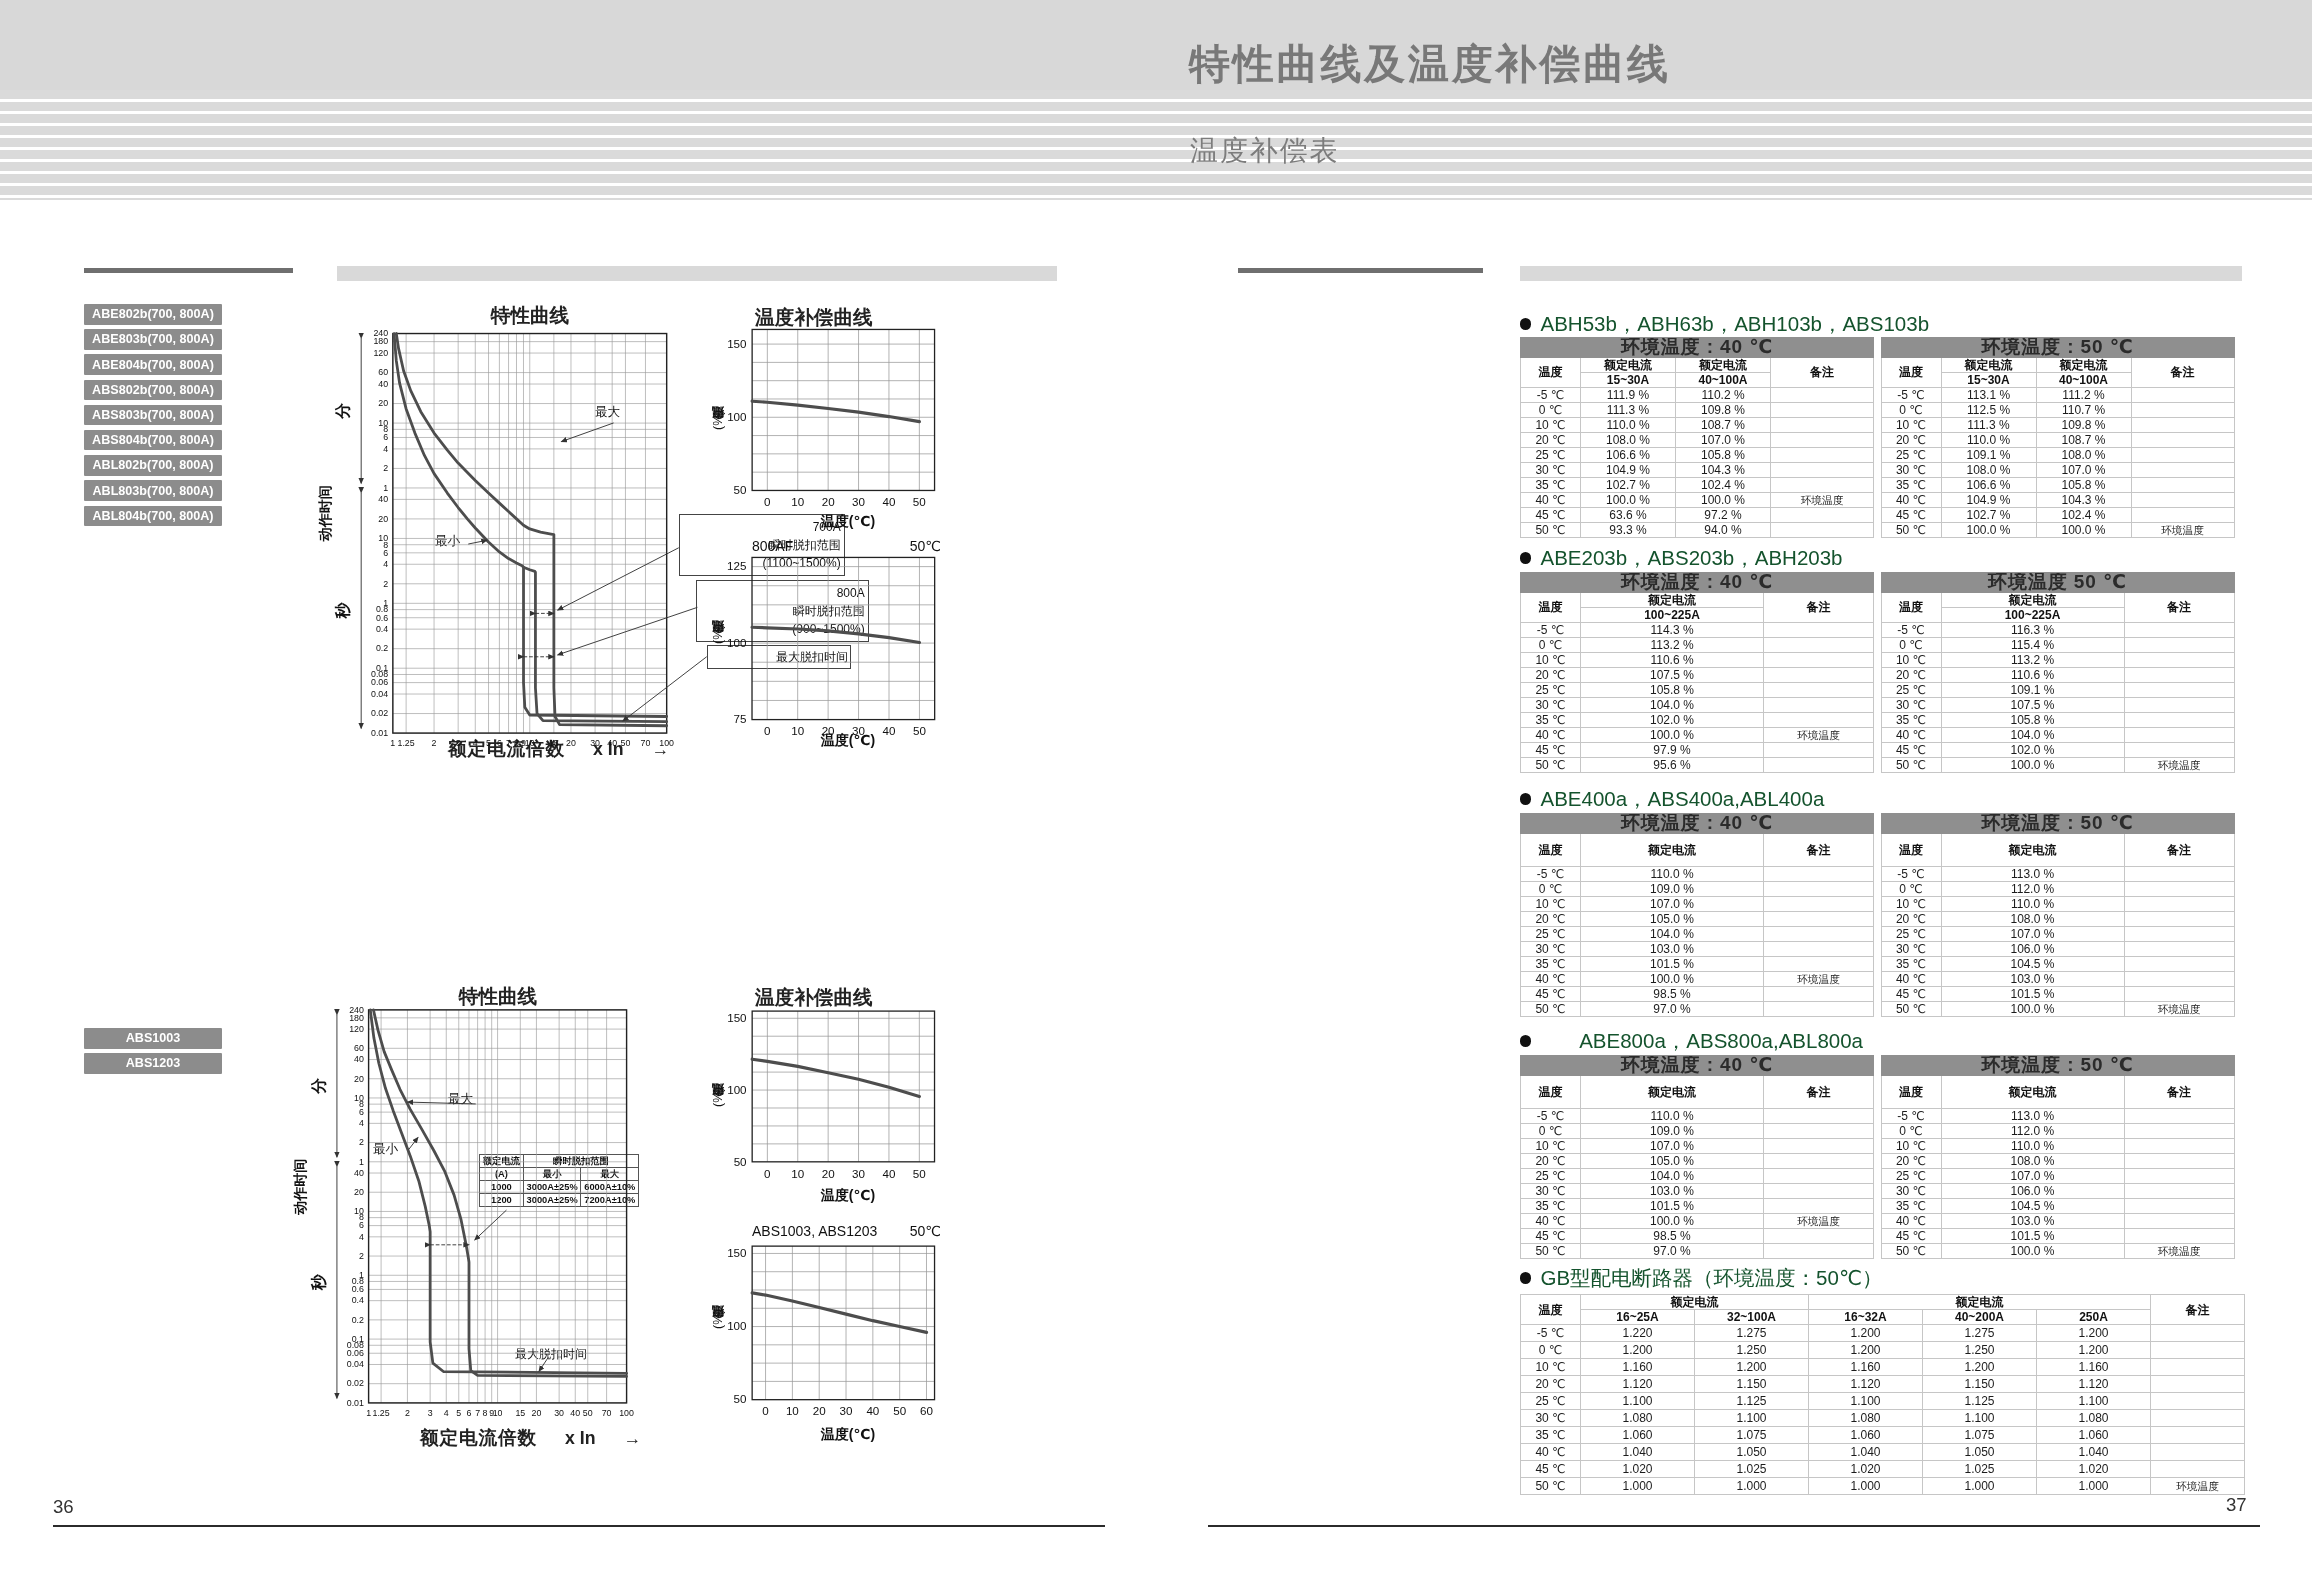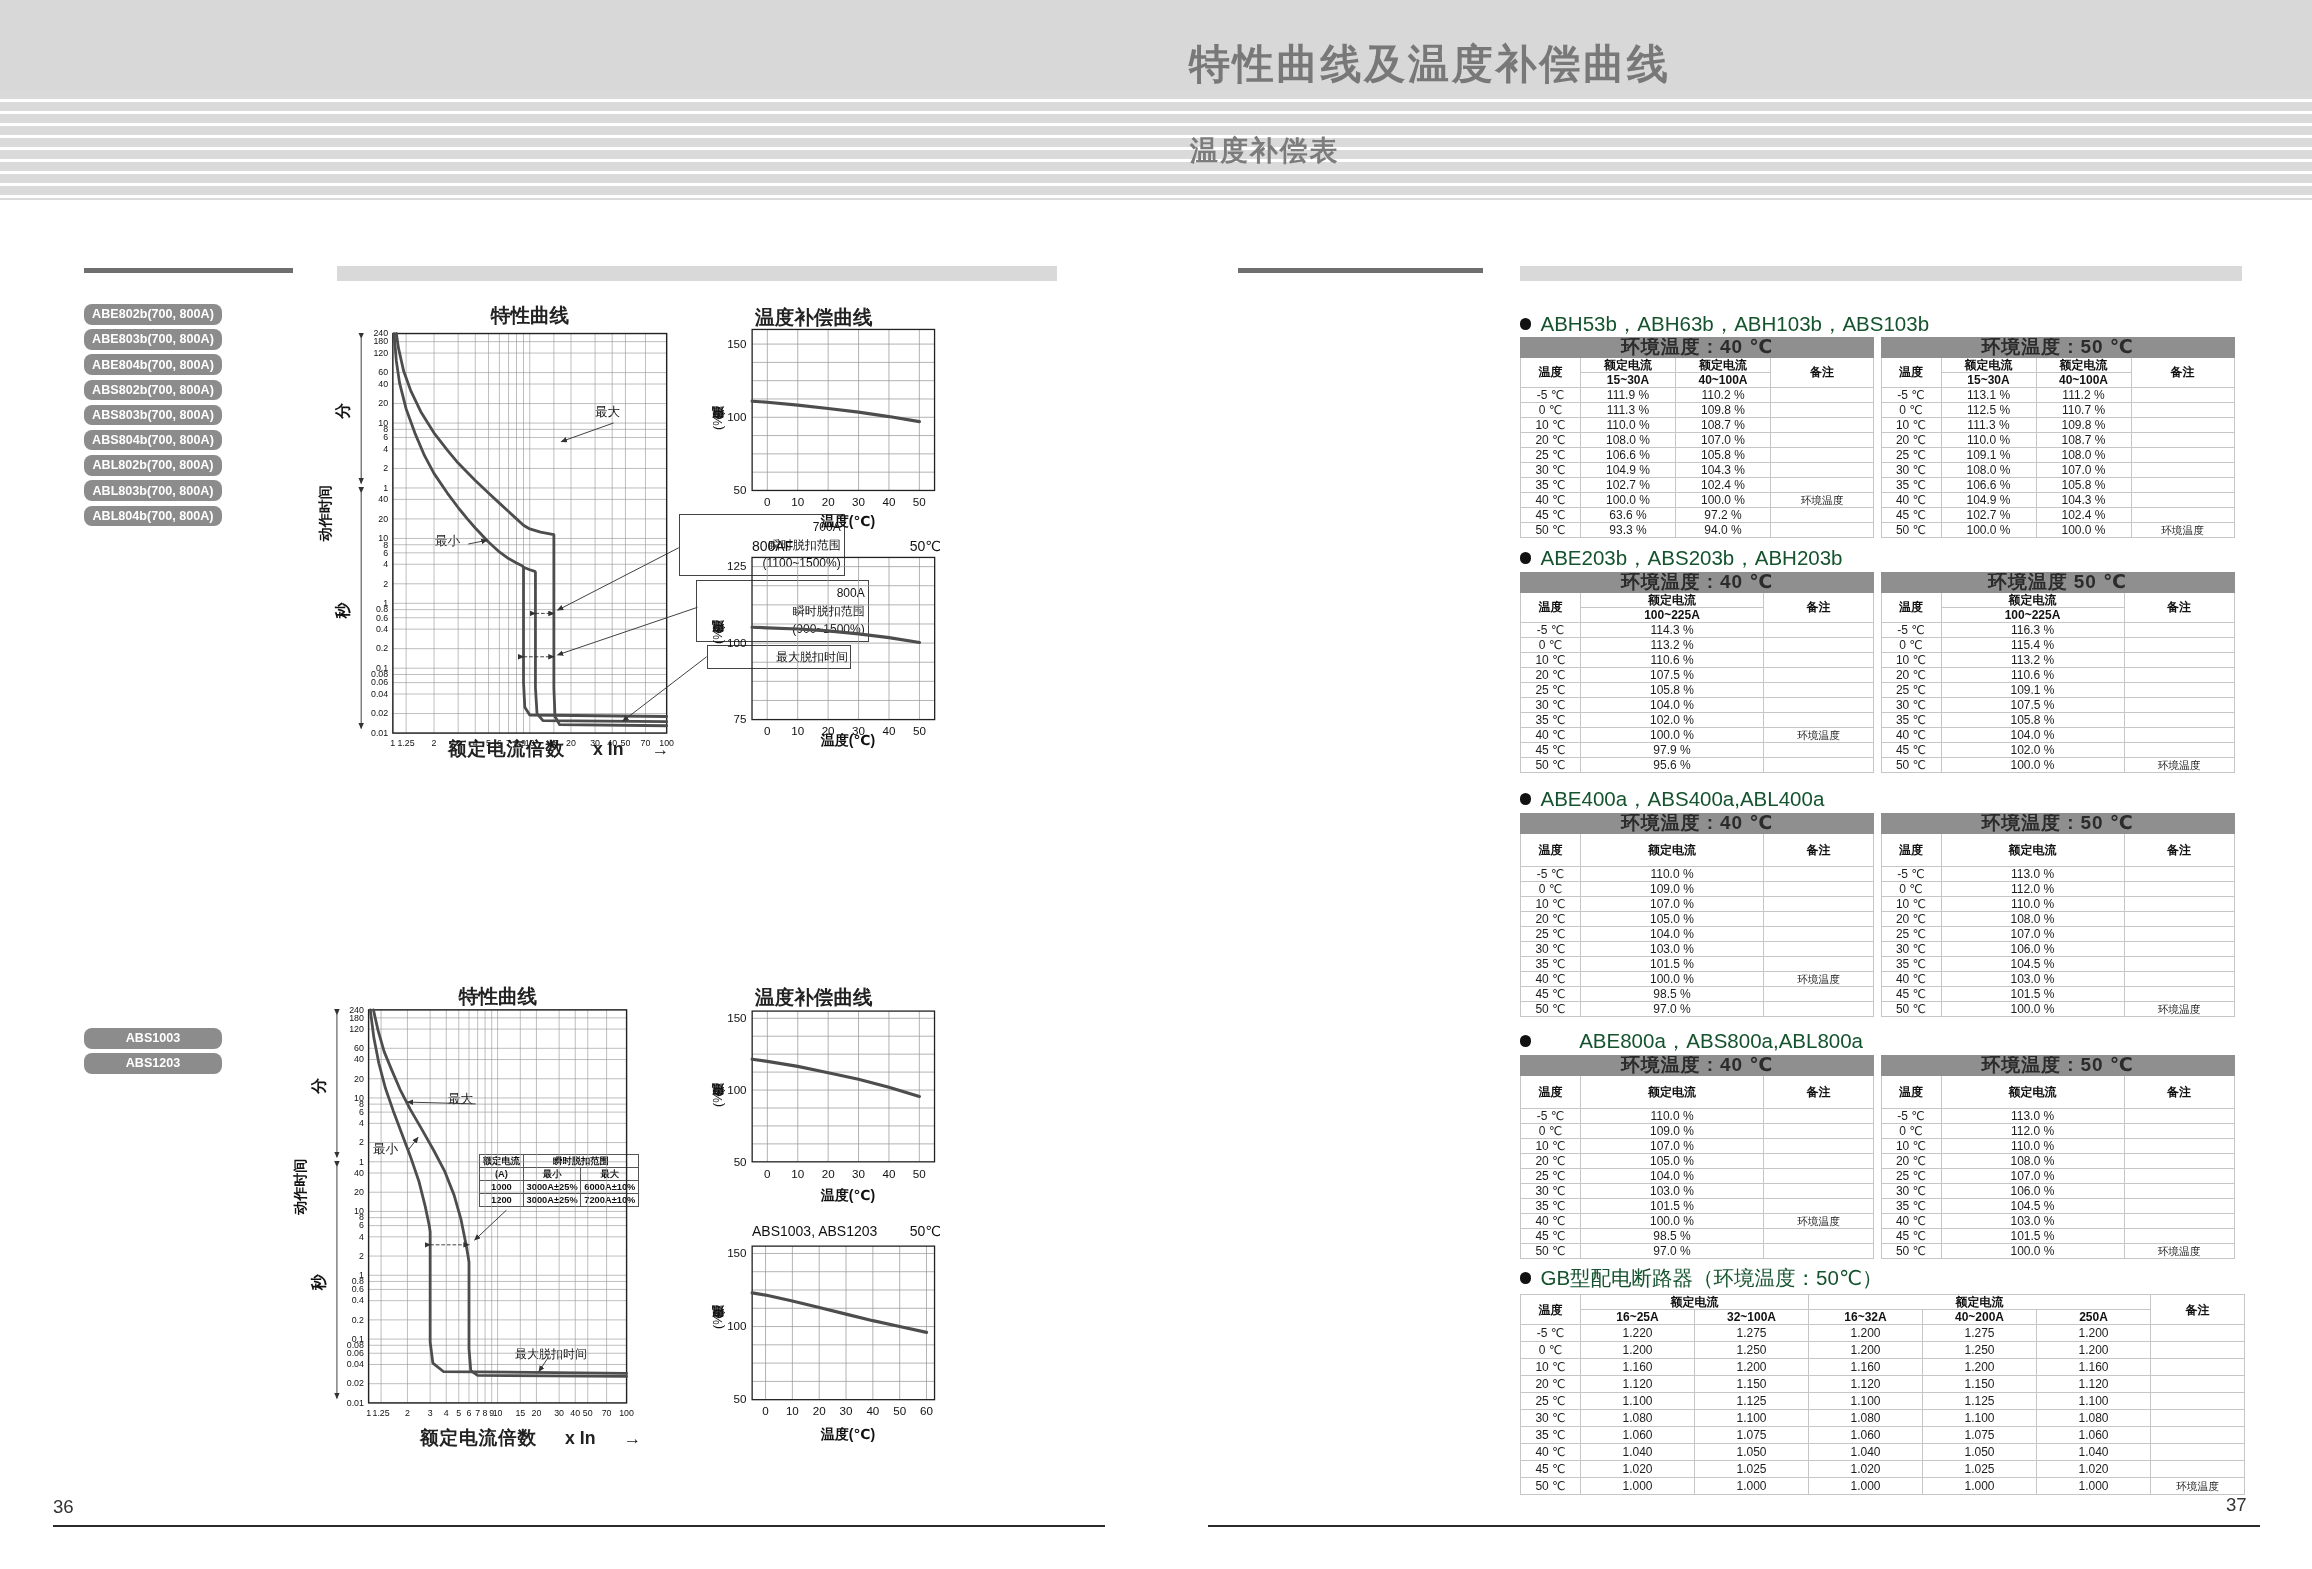--- a/index.html
+++ b/index.html
@@ -4,34 +4,34 @@
 <style>
   html,body{margin:0;padding:0;background:#fff;}
   body{width:2313px;height:1570px;position:relative;overflow:hidden;
        font-family:"Liberation Sans","DejaVu Sans",sans-serif;color:#1c1c1c;}
   
   .hdr-solid{position:absolute;left:0;top:0;width:2313px;height:90px;background:#d8d8d8;}
   .hdr-stripes{position:absolute;left:0;top:90px;width:2313px;height:110px;
        background:repeating-linear-gradient(#dadada 0 9.3px,#ffffff 9.3px 12px);}
   .main-title{position:absolute;left:1189px;top:37px;margin:0;font-size:41px;font-weight:bold;
        color:#787878;letter-spacing:2.8px;}
-  .sub-title{position:absolute;left:1190px;top:132px;margin:0;font-size:28px;font-weight:bold;
+  .sub-title{position:absolute;left:1190px;top:132px;margin:0;font-size:28px;font-weight:normal;
        color:#7c7c7c;letter-spacing:1.9px;}
   
   .rule-dark{position:absolute;height:4.7px;background:#6f6f6f;}
   .rd-left{left:84px;top:268px;width:209px;}
   .rd-right{left:1238px;top:268px;width:245px;}
   .rule-light{position:absolute;height:15px;background:#d9d9d9;}
   .rl-left{left:337px;top:266px;width:720px;}
   .rl-right{left:1520px;top:266px;width:722px;}
   
   .badges{position:absolute;display:flex;flex-direction:column;gap:4.7px;}
   .b1{left:84px;top:304px;}
   .b2{left:84px;top:1028px;text-align:center;}
-  .badge{width:138px;height:20.5px;background:#8c8c8c;color:#fff;border-radius:8px;
+  .badge{width:138px;height:20.5px;background:#8c8c8c;color:#fff;border-radius:1px;
        font-size:12.6px;font-weight:bold;display:flex;align-items:center;justify-content:center;
        white-space:nowrap;}
   
   .chart{position:absolute;}
   .chart svg{position:absolute;left:0;top:0;}
   #cc1{left:308px;top:300px;width:559px;height:475px;}
   #cc2{left:280px;top:981px;width:587px;height:475px;}
   .cc-title{position:absolute;top:1.9px;text-align:center;font-size:19.6px;font-weight:bold;color:#222;}
   #cc1 .cc-title{left:85px;width:274px;}
   #cc2 .cc-title{left:89px;width:258px;}

